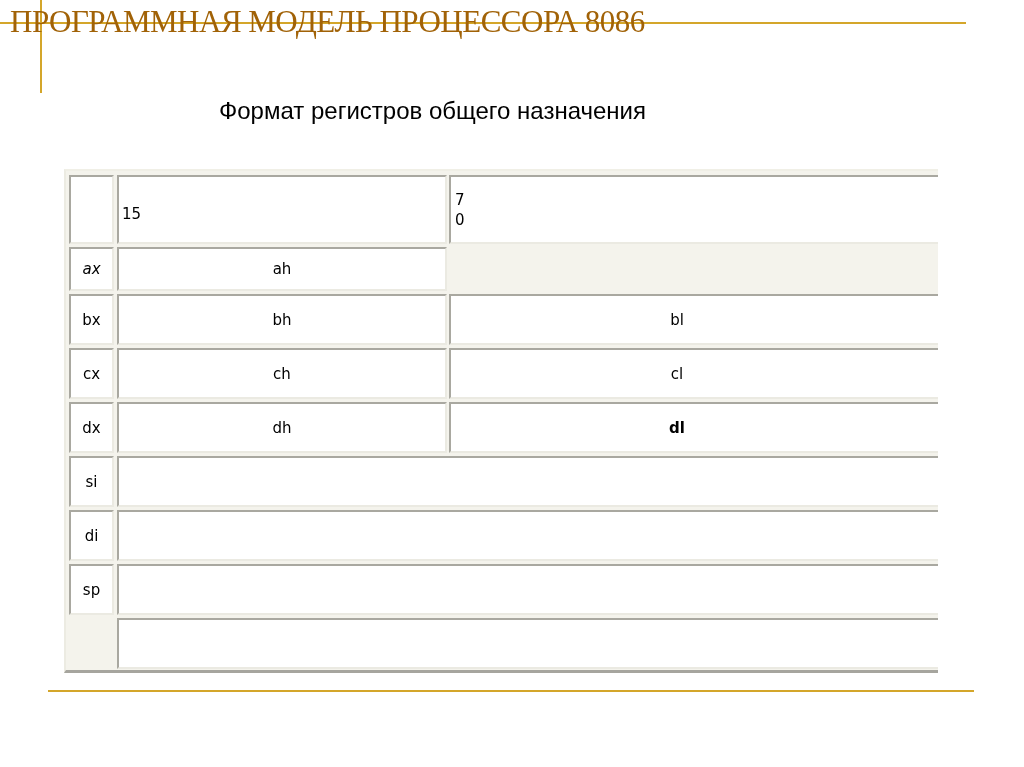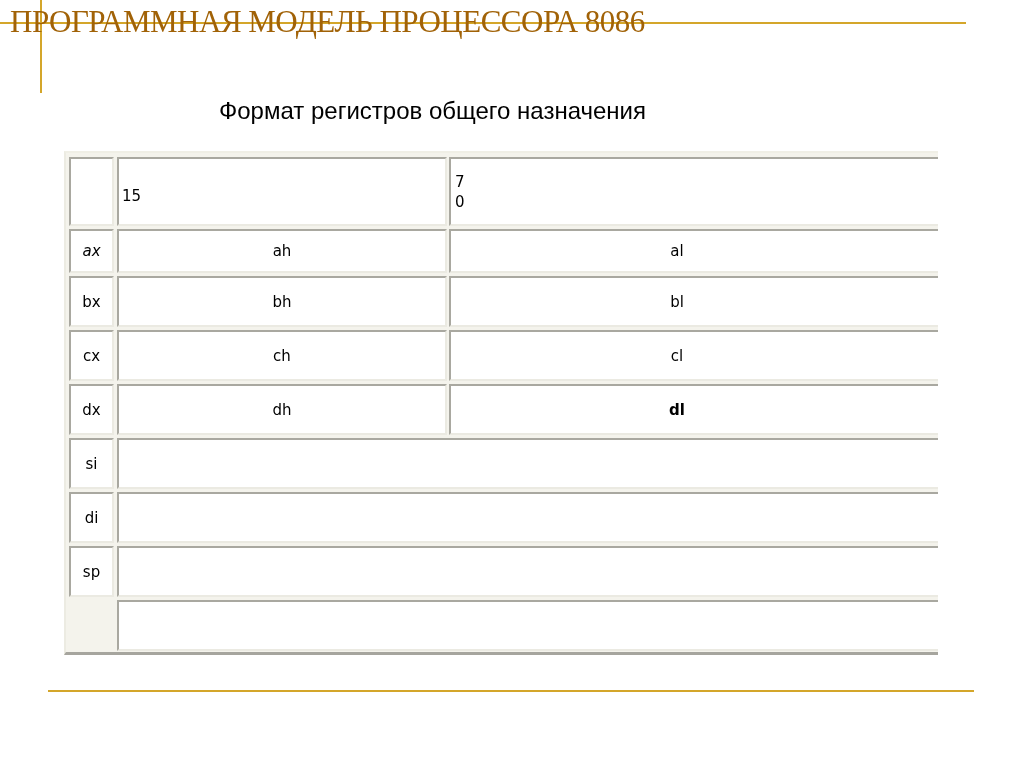--- a/index.html
+++ b/index.html
@@ -21,21 +21,21 @@
     font-family: "Liberation Serif", "DejaVu Serif", serif;
     font-size: 31px; color: #a16207; letter-spacing: -0.5px;
     white-space: nowrap; line-height: 36px;
   }
   .subtitle {
     position: absolute; left: 0; width: 865px; top: 95px; text-align: center;
     font-family: "Liberation Sans", sans-serif; font-size: 24px; color: #000;
     line-height: 32px;
   }
   .table-clip {
-    position: absolute; left: 64px; top: 151px; width: 874px; height: 506px;
+    position: absolute; left: 64px; top: 169px; width: 874px; height: 506px;
     overflow: hidden;
   }
   .reg-table {
     position: absolute; left: 0; top: 0; width: 920px; height: 504px;
     background: #f4f3ec;
     border-top: 2px solid #f0efe6; border-left: 2px solid #ecebe2;
     border-bottom: 3px solid #a6a59e; border-right: 3px solid #a6a59e;
     box-sizing: border-box;
   }
   .cell {
@@ -68,21 +68,20 @@
     <div class="cell left" style="left:51px;top:4px;width:330px;height:69px;padding-top:8px;">
       <span>15</span>
     </div>
     <div class="cell stack" style="left:383px;top:4px;width:540px;height:69px;">
       <span>7</span>
       <span>0</span>
     </div>
 
     <div class="cell" style="left:3px;top:76px;width:45px;height:44px;font-style:italic;">ax</div>
     <div class="cell" style="left:51px;top:76px;width:330px;height:44px;">ah</div>
-    <div class="cell" style="left:383px;top:76px;width:540px;height:44px;padding-right:84px;">al</div>
 
     <div class="cell" style="left:3px;top:123px;width:45px;height:51px;">bx</div>
     <div class="cell" style="left:51px;top:123px;width:330px;height:51px;">bh</div>
     <div class="cell" style="left:383px;top:123px;width:540px;height:51px;padding-right:84px;">bl</div>
 
     <div class="cell" style="left:3px;top:177px;width:45px;height:51px;">cx</div>
     <div class="cell" style="left:51px;top:177px;width:330px;height:51px;">ch</div>
     <div class="cell" style="left:383px;top:177px;width:540px;height:51px;padding-right:84px;">cl</div>
 
     <div class="cell" style="left:3px;top:231px;width:45px;height:51px;">dx</div>

